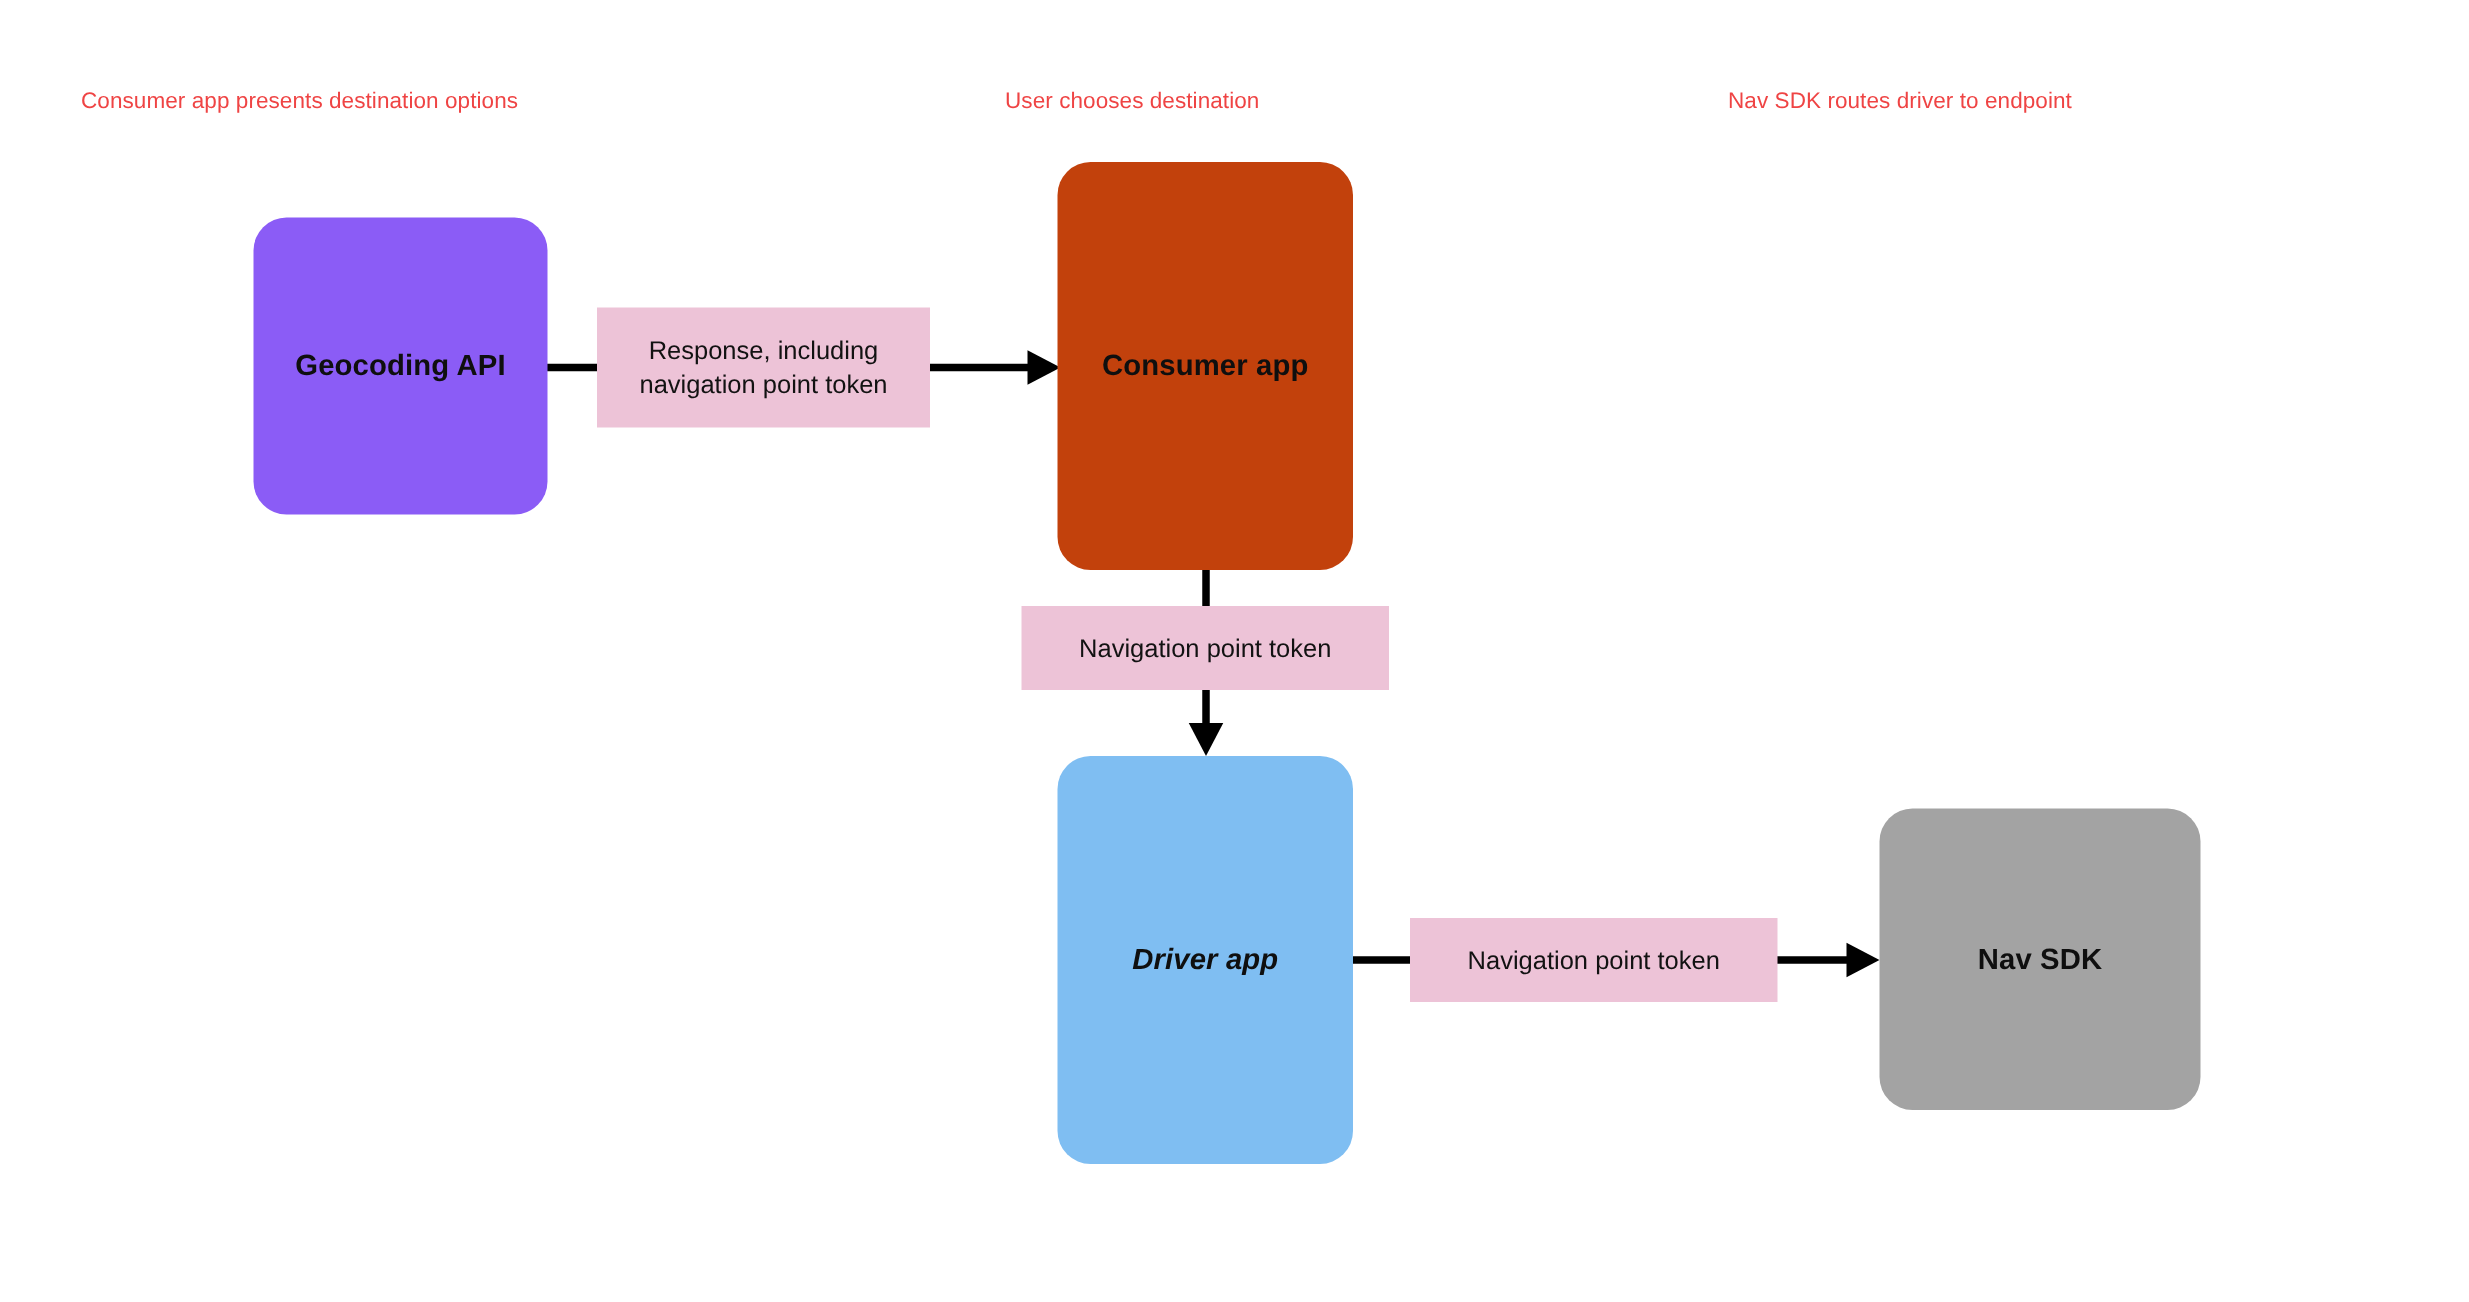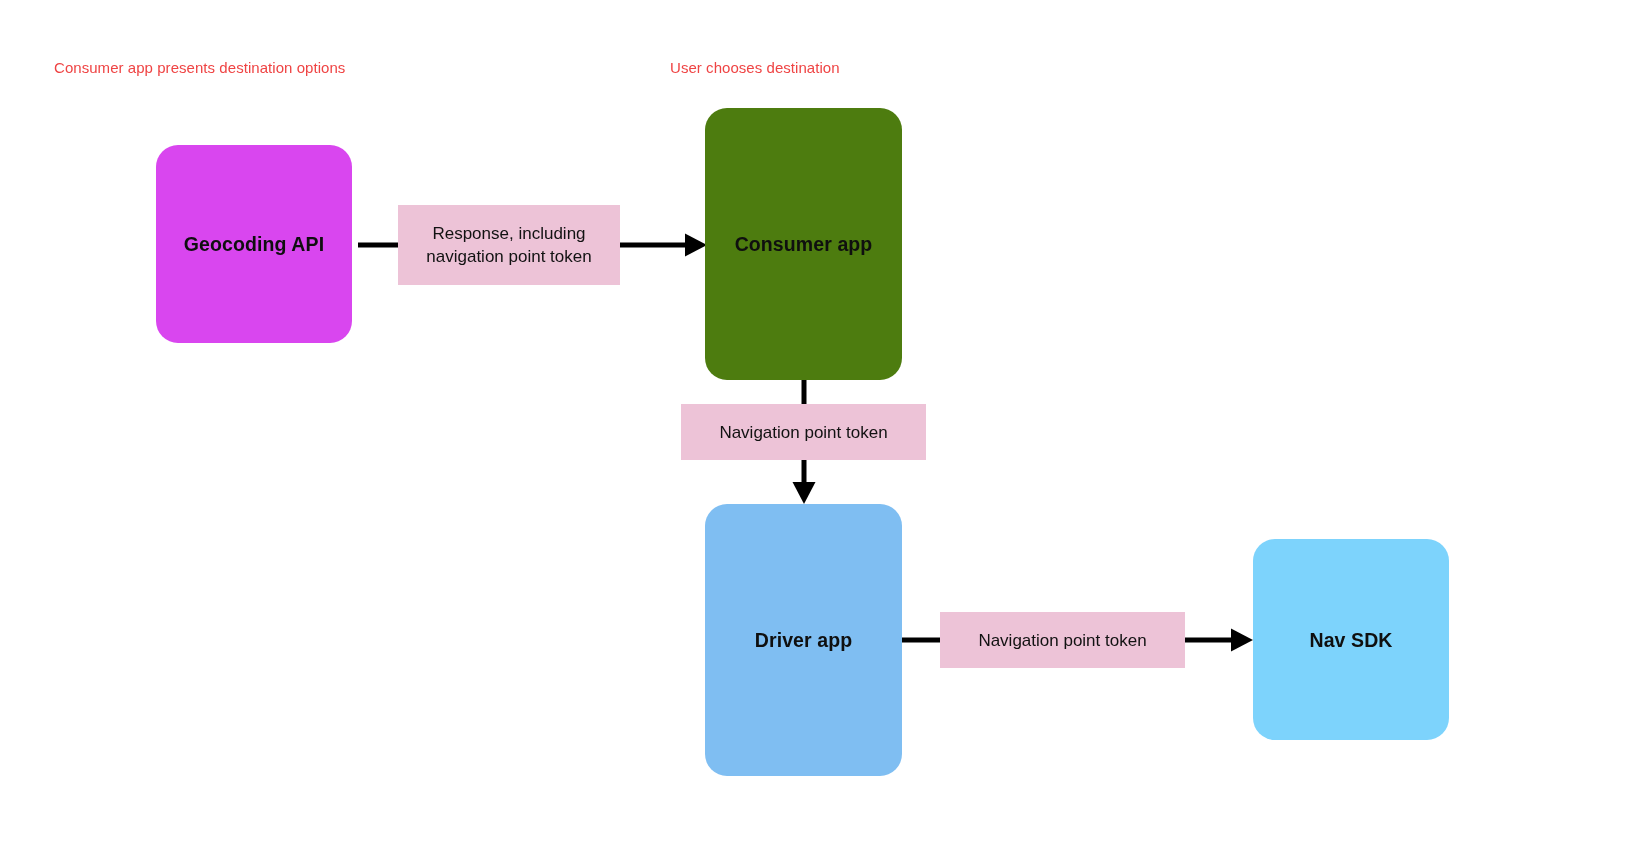--- a/index.html
+++ b/index.html
@@ -81,20 +81,21 @@
 </style>
 </head>
 <body>
 
 <div id="canvas">
 
   <div class="col-heading" style="left:54px; top:56px;">Consumer app presents destination options</div>
 
   <div class="col-heading" style="left:670px; top:56px;text-align:center;">User chooses destination</div>
 
+  <div class="col-heading" style="left:1152px; top:56px;">Nav SDK routes driver to endpoint</div>
 
   <div class="connector" style="left:358px; top:228px; width:350px; height:34px;">
     <svg width="350" height="34" viewBox="0 0 350 34" aria-hidden="true">
       <line x1="0" y1="17" x2="331" y2="17" stroke="#000000" stroke-width="5"></line>
       <polygon points="327,5.5 349,17 327,28.5" fill="#000000"></polygon>
     </svg>
   </div>
 
   <div class="connector" style="left:787px; top:380px; width:34px; height:124px;">
     <svg width="34" height="124" viewBox="0 0 34 124" aria-hidden="true">
@@ -103,33 +104,33 @@
     </svg>
   </div>
 
   <div class="connector" style="left:902px; top:623px; width:352px; height:34px;">
     <svg width="352" height="34" viewBox="0 0 352 34" aria-hidden="true">
       <line x1="0" y1="17" x2="333" y2="17" stroke="#000000" stroke-width="5"></line>
       <polygon points="329,5.5 351,17 329,28.5" fill="#000000"></polygon>
     </svg>
   </div>
 
-  <div class="node" style="left:156px; top:145px; width:196px; height:198px; background:#d946ef;">
+  <div class="node" style="left:169px; top:145px; width:196px; height:198px; background:#8b5cf6;">
     <span class="node-label">Geocoding API</span>
   </div>
 
-  <div class="node" style="left:705px; top:108px; width:197px; height:272px; background:#4d7c0f;">
+  <div class="node" style="left:705px; top:108px; width:197px; height:272px; background:#c2410c;">
     <span class="node-label">Consumer app</span>
   </div>
 
-  <div class="node" style="left:705px; top:504px; width:197px; height:272px; background:#7fbef2;">
+  <div class="node" style="left:705px; top:504px; width:197px; height:272px; background:#7fbef2;font-style:italic;">
     <span class="node-label">Driver app</span>
   </div>
 
-  <div class="node" style="left:1253px; top:539px; width:196px; height:201px; background:#7dd3fc;">
+  <div class="node" style="left:1253px; top:539px; width:214px; height:201px; background:#a3a3a3;">
     <span class="node-label">Nav SDK</span>
   </div>
 
   <div class="edge-label" style="left:398px; top:205px; width:222px; height:80px; background:#edc3d7;">
     <span class="edge-label-text">Response, including navigation point token</span>
   </div>
 
   <div class="edge-label" style="left:681px; top:404px; width:245px; height:56px; background:#edc3d7;">
     <span class="edge-label-text">Navigation point token</span>
   </div>

